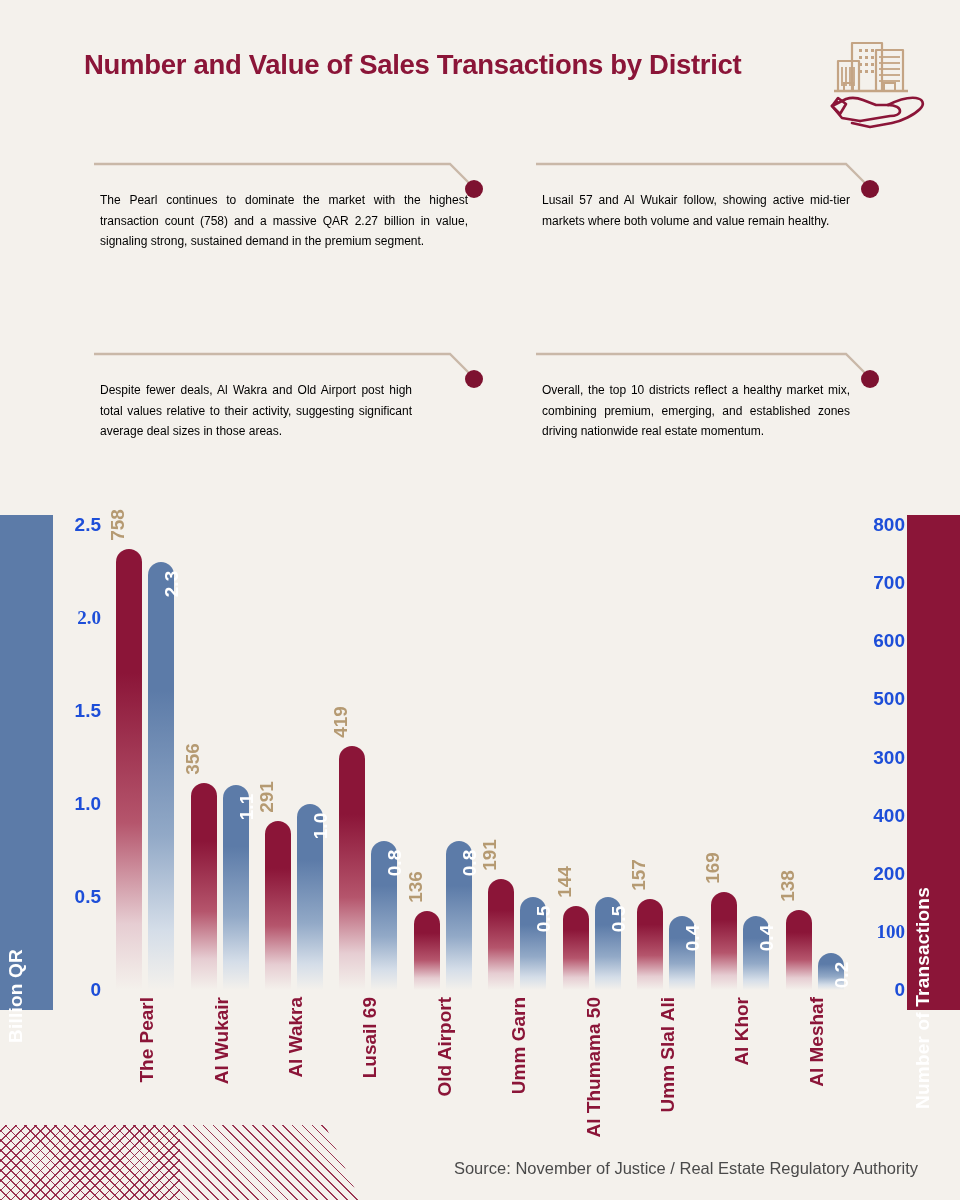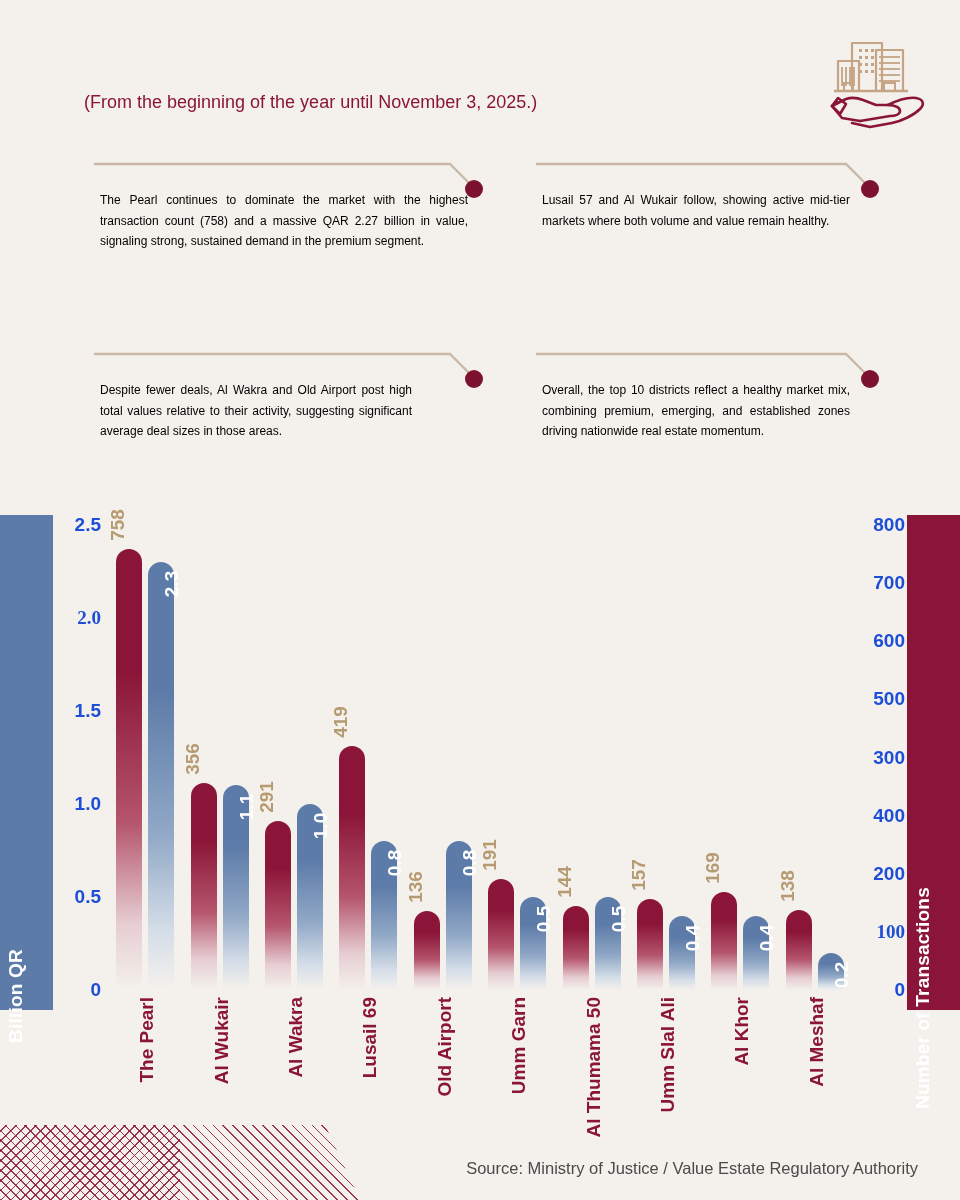--- a/index.html
+++ b/index.html
@@ -121,21 +121,21 @@
   }
   #source{
     position:absolute;right:42px;bottom:22px;
     font-size:16.5px;color:#4a4a4a;
   }
 </style>
 </head>
 <body>
 
 <div id="header">
-  <div id="subtitle">(From the beginning of the year until November 3, 2025.)</div>
+  <div id="title">Number and Value of Sales Transactions by District</div>
   <div id="header-icon">
     <svg viewBox="0 0 110 105" width="110" height="105">
       <g fill="none" stroke="#c4a484" stroke-width="2.2" stroke-linejoin="round">
         <rect x="26" y="15" width="30" height="48"></rect>
         <rect x="12" y="33" width="21" height="30"></rect>
         <rect x="50" y="22" width="27" height="41"></rect>
         <line x1="8" y1="63" x2="82" y2="63" stroke-width="2.6"></line>
       </g>
       <g fill="#c4a484">
         <rect x="33" y="21" width="3" height="3"></rect>
@@ -330,14 +330,14 @@
           <span class="barval value">0.2</span>
         </div>
         <div class="catlabel" style="left: 39.2px;">Al Meshaf</div>
       </div>
     </div>
 </div>
 
 <div id="footer">
   <div id="hatch2"></div>
   <div id="hatch"></div>
-  <div id="source">Source: Ministry of Justice / Value Estate Regulatory Authority</div>
+  <div id="source">Source: November of Justice / Real Estate Regulatory Authority</div>
 </div>
 
 </body></html>

